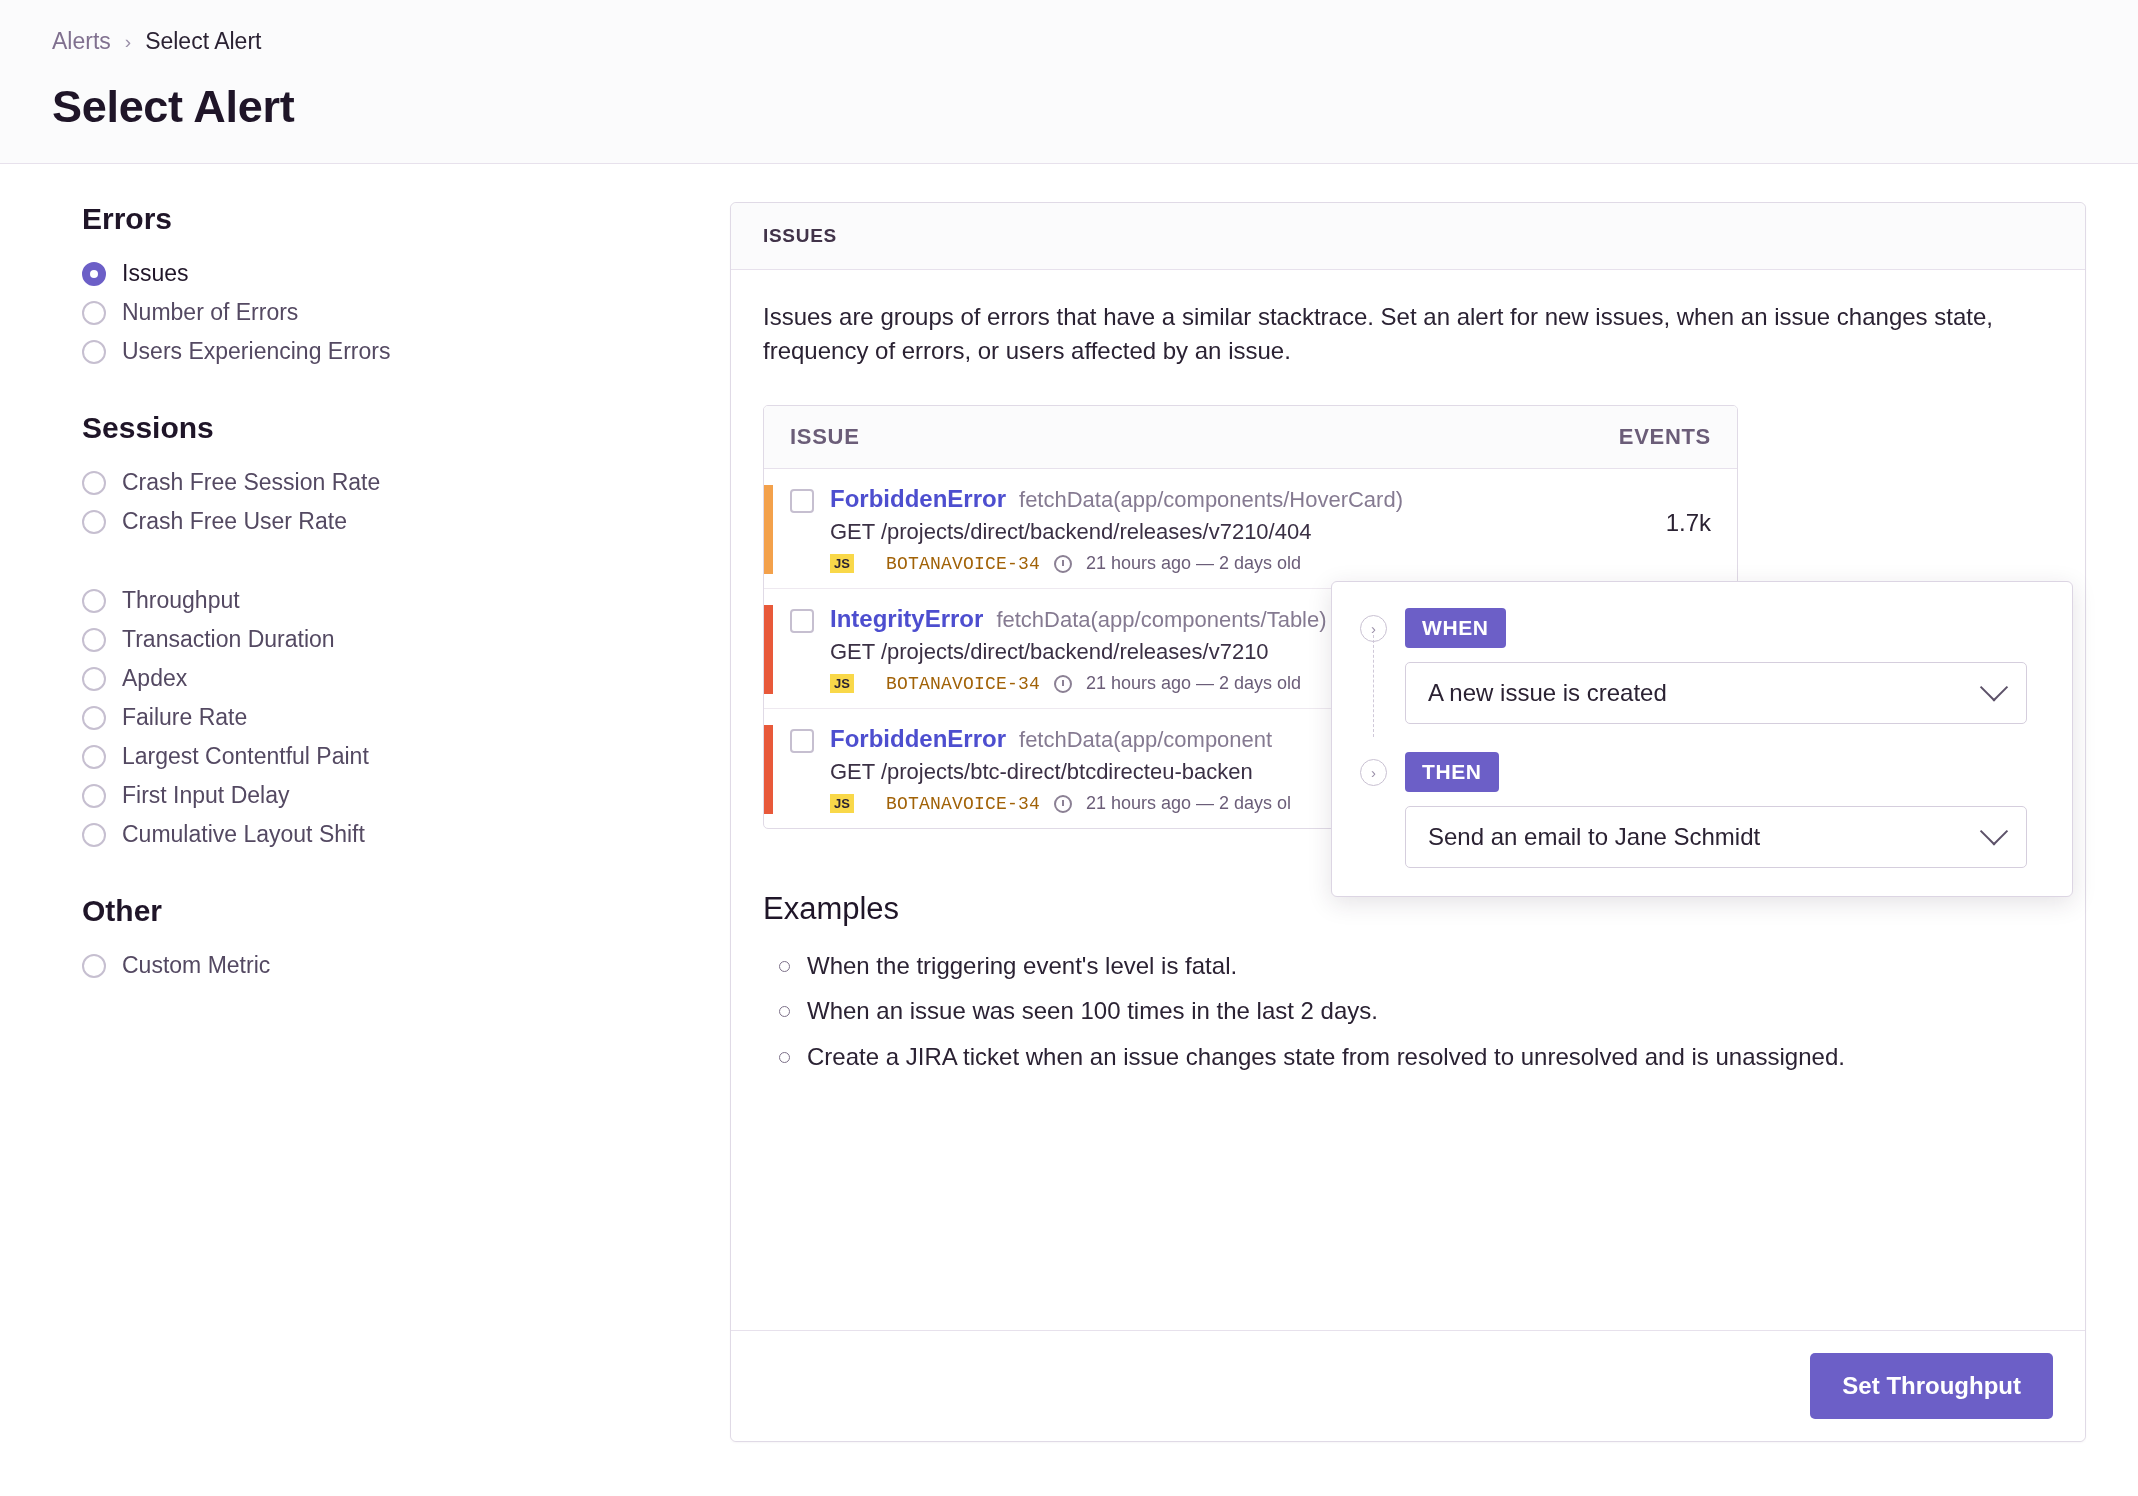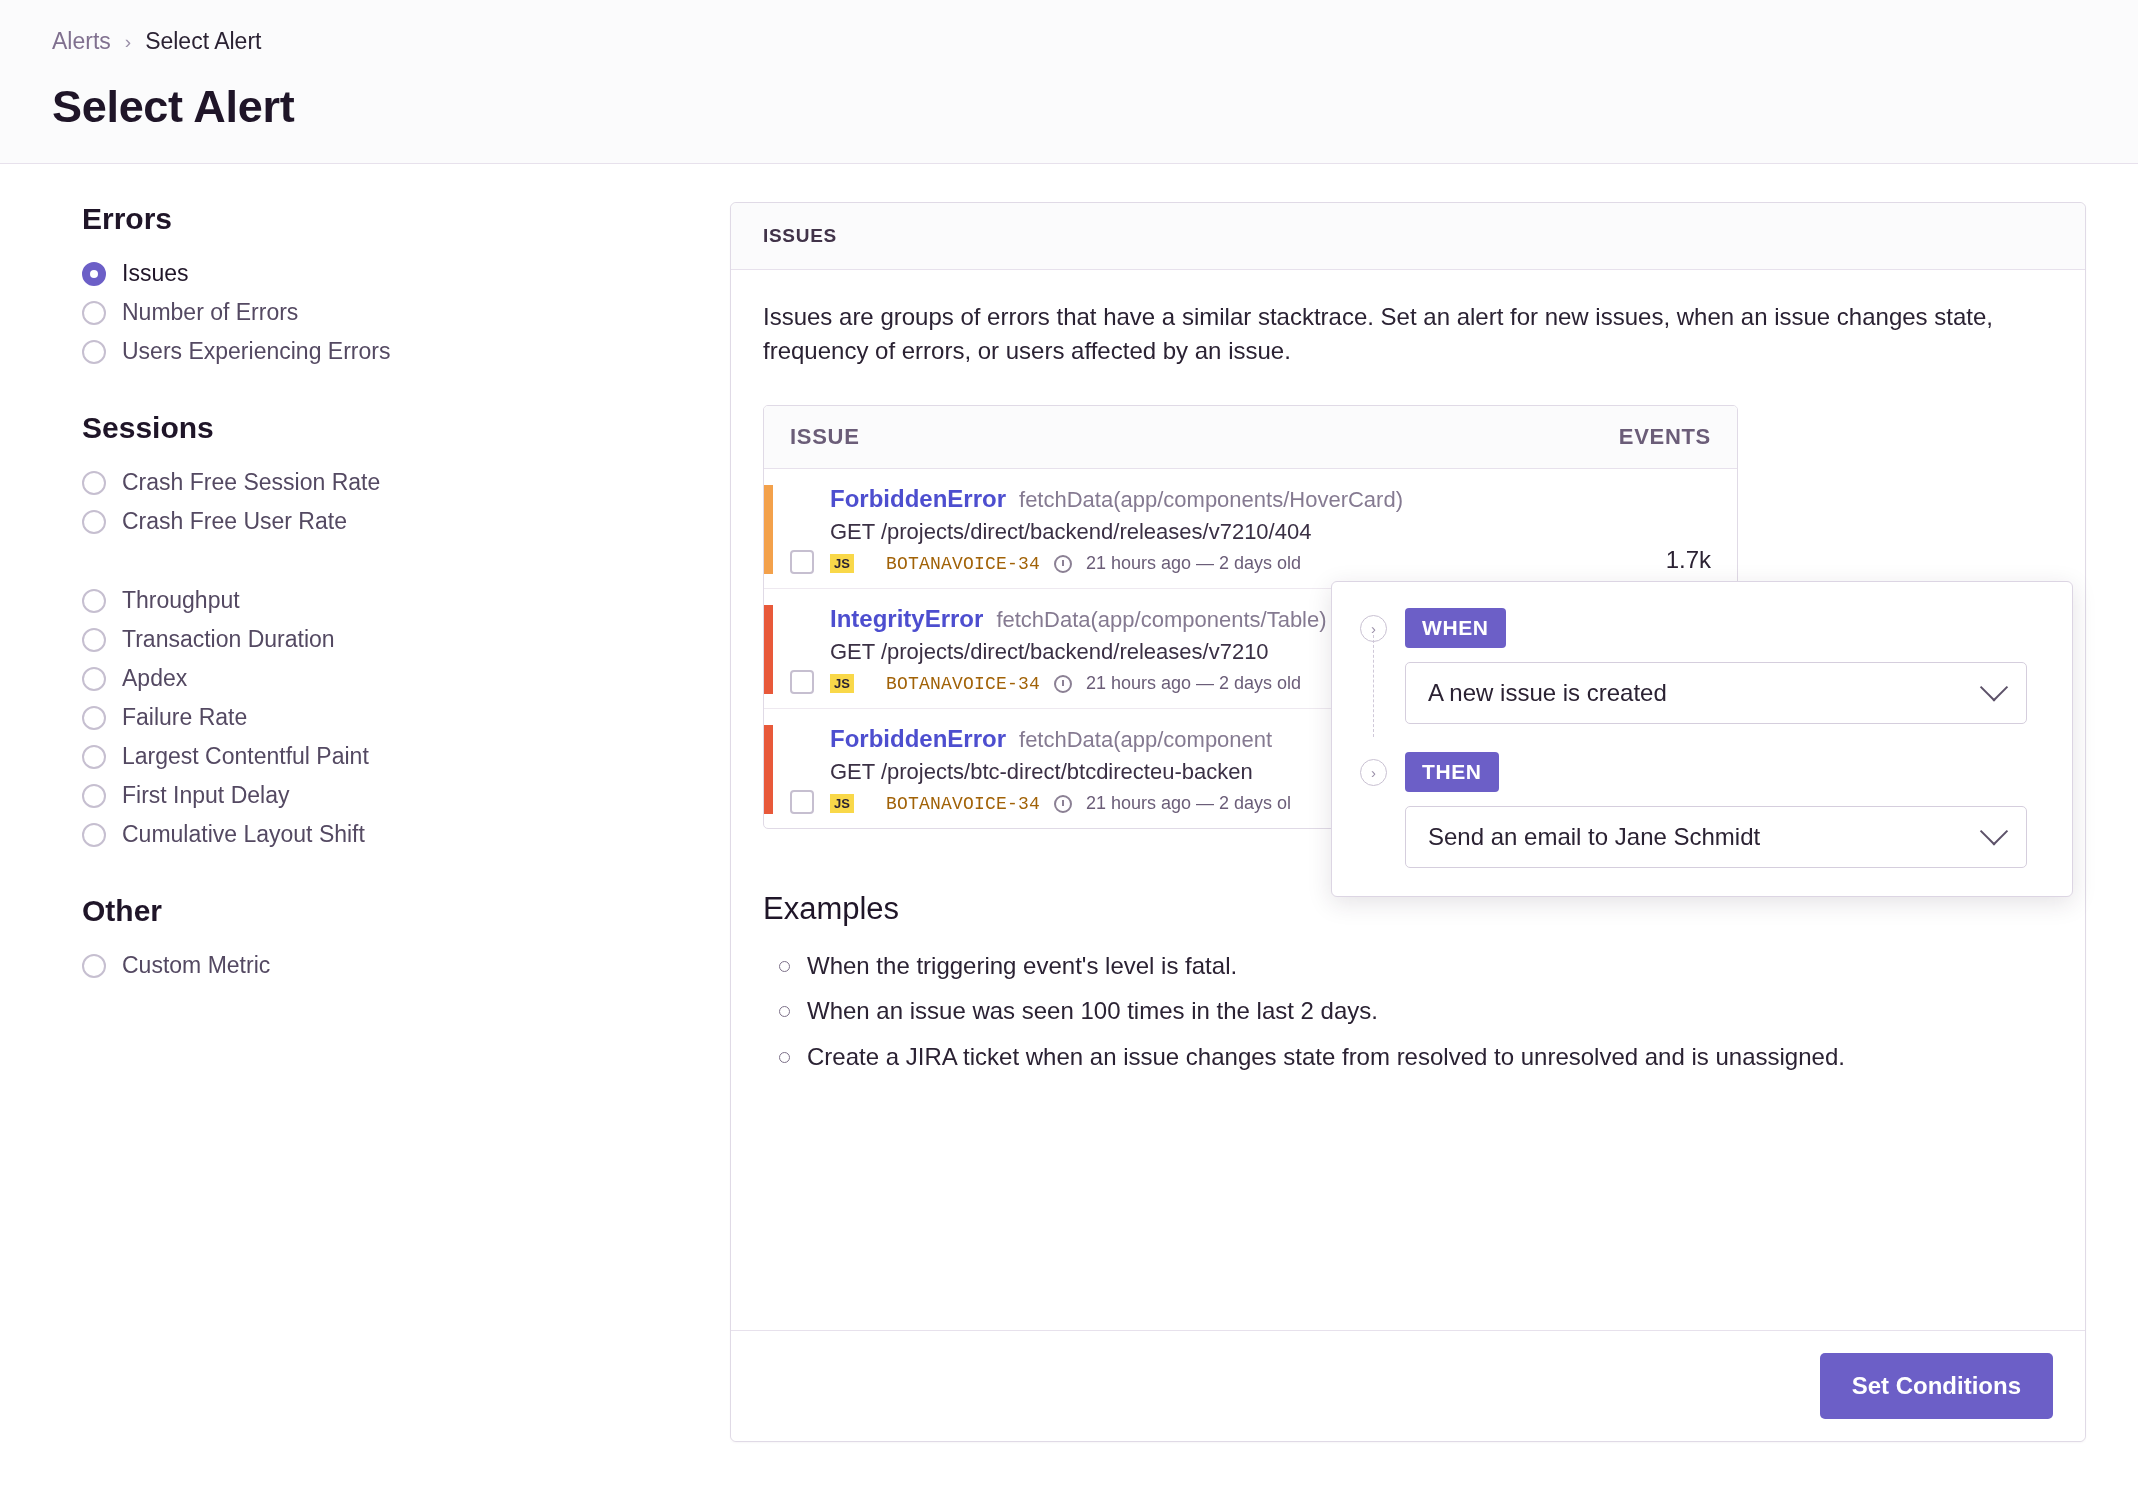--- a/index.html
+++ b/index.html
@@ -136,21 +136,21 @@
     border-bottom: 1px solid #e7e1ec;
   }
   .issue-head span {
     font-size: 22px;
     font-weight: bold;
     letter-spacing: 0.7px;
     color: #6b5d78;
   }
   .issue-row {
     display: flex;
-    align-items: flex-end;
+    align-items: flex-start;
     padding: 16px 26px 14px 0;
     border-bottom: 1px solid #eee9f0;
     position: relative;
   }
   .issue-row:last-child { border-bottom: none; }
   .level-bar {
     width: 9px;
     align-self: stretch;
     flex: 0 0 9px;
     margin-right: 17px;
@@ -550,17 +550,17 @@
       </div>
       <div class="select-row">
         <div class="fake-select">
           <span>Send an email to Jane Schmidt</span>
           <span class="chev"></span>
         </div>
       </div>
     </div>
 
     <div class="panel-footer">
-      <button class="primary-btn">Set Conditions</button>
+      <button class="primary-btn">Set Throughput</button>
     </div>
   </div>
 
 </div>
 
 </body></html>

